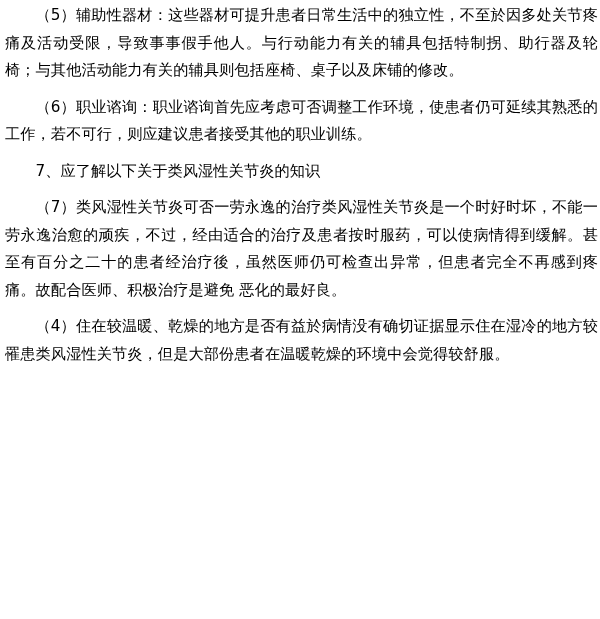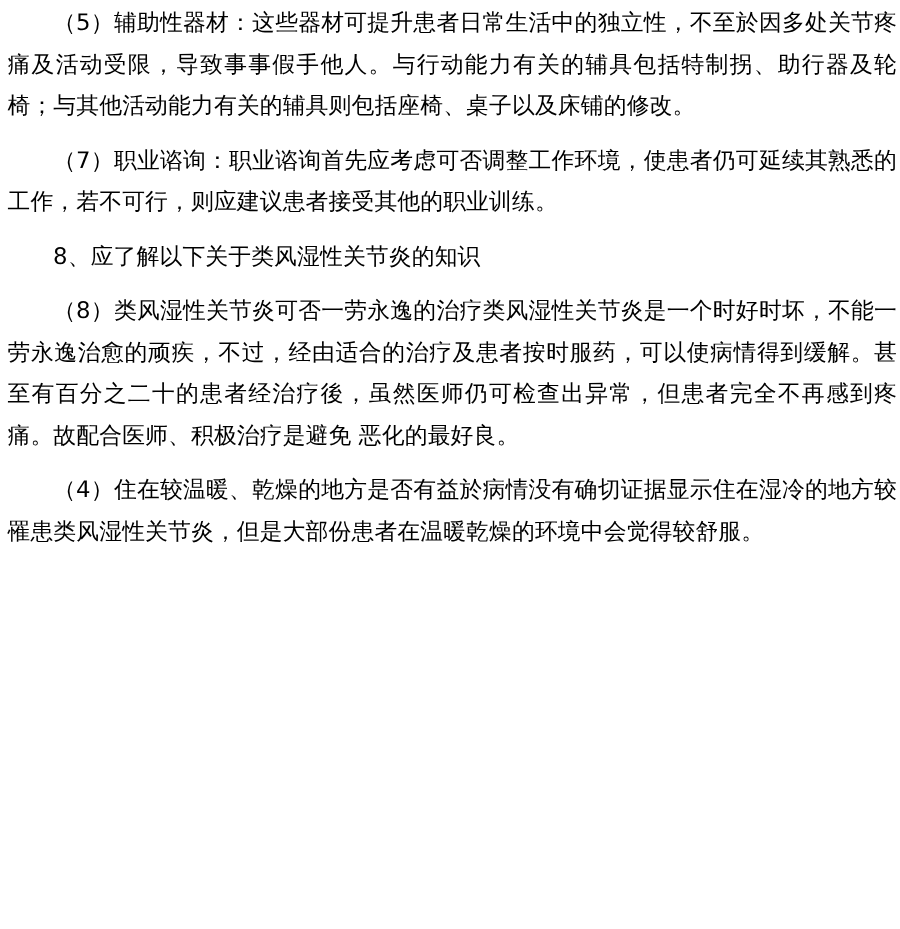--- a/index.html
+++ b/index.html
@@ -41,23 +41,23 @@
   }
 </style>
 </head>
 <body>
 
 <div id="doc">
 
   <p class="para">（5）辅助性器材：这些器材可提升患者日常生活中的独立性，不至於因多处关节疼痛及活动受限，导致事事假手他人。与行动能力有关的辅具包括特制拐、助行器及轮椅；与其他活动能力有关的辅具则包括座椅、桌子以及床铺的修改。</p>
 
 
-  <p class="para">（7）职业谘询：职业谘询首先应考虑可否调整工作环境，使患者仍可延续其熟悉的工作，若不可行，则应建议患者接受其他的职业训练。</p>
+  <p class="para">（6）职业谘询：职业谘询首先应考虑可否调整工作环境，使患者仍可延续其熟悉的工作，若不可行，则应建议患者接受其他的职业训练。</p>
 
-  <p class="heading">8、应了解以下关于类风湿性关节炎的知识</p>
+  <p class="heading">7、应了解以下关于类风湿性关节炎的知识</p>
 
-  <p class="para">（8）类风湿性关节炎可否一劳永逸的治疗类风湿性关节炎是一个时好时坏，不能一劳永逸治愈的顽疾，不过，经由适合的治疗及患者按时服药，可以使病情得到缓解。甚至有百分之二十的患者经治疗後，虽然医师仍可检查出异常，但患者完全不再感到疼痛。故配合医师、积极治疗是避免 恶化的最好良。</p>
+  <p class="para">（7）类风湿性关节炎可否一劳永逸的治疗类风湿性关节炎是一个时好时坏，不能一劳永逸治愈的顽疾，不过，经由适合的治疗及患者按时服药，可以使病情得到缓解。甚至有百分之二十的患者经治疗後，虽然医师仍可检查出异常，但患者完全不再感到疼痛。故配合医师、积极治疗是避免 恶化的最好良。</p>
 
 
 
   <p class="para">（4）住在较温暖、乾燥的地方是否有益於病情没有确切证据显示住在湿冷的地方较罹患类风湿性关节炎，但是大部份患者在温暖乾燥的环境中会觉得较舒服。</p>
 
 </div>
 
 </body></html>

